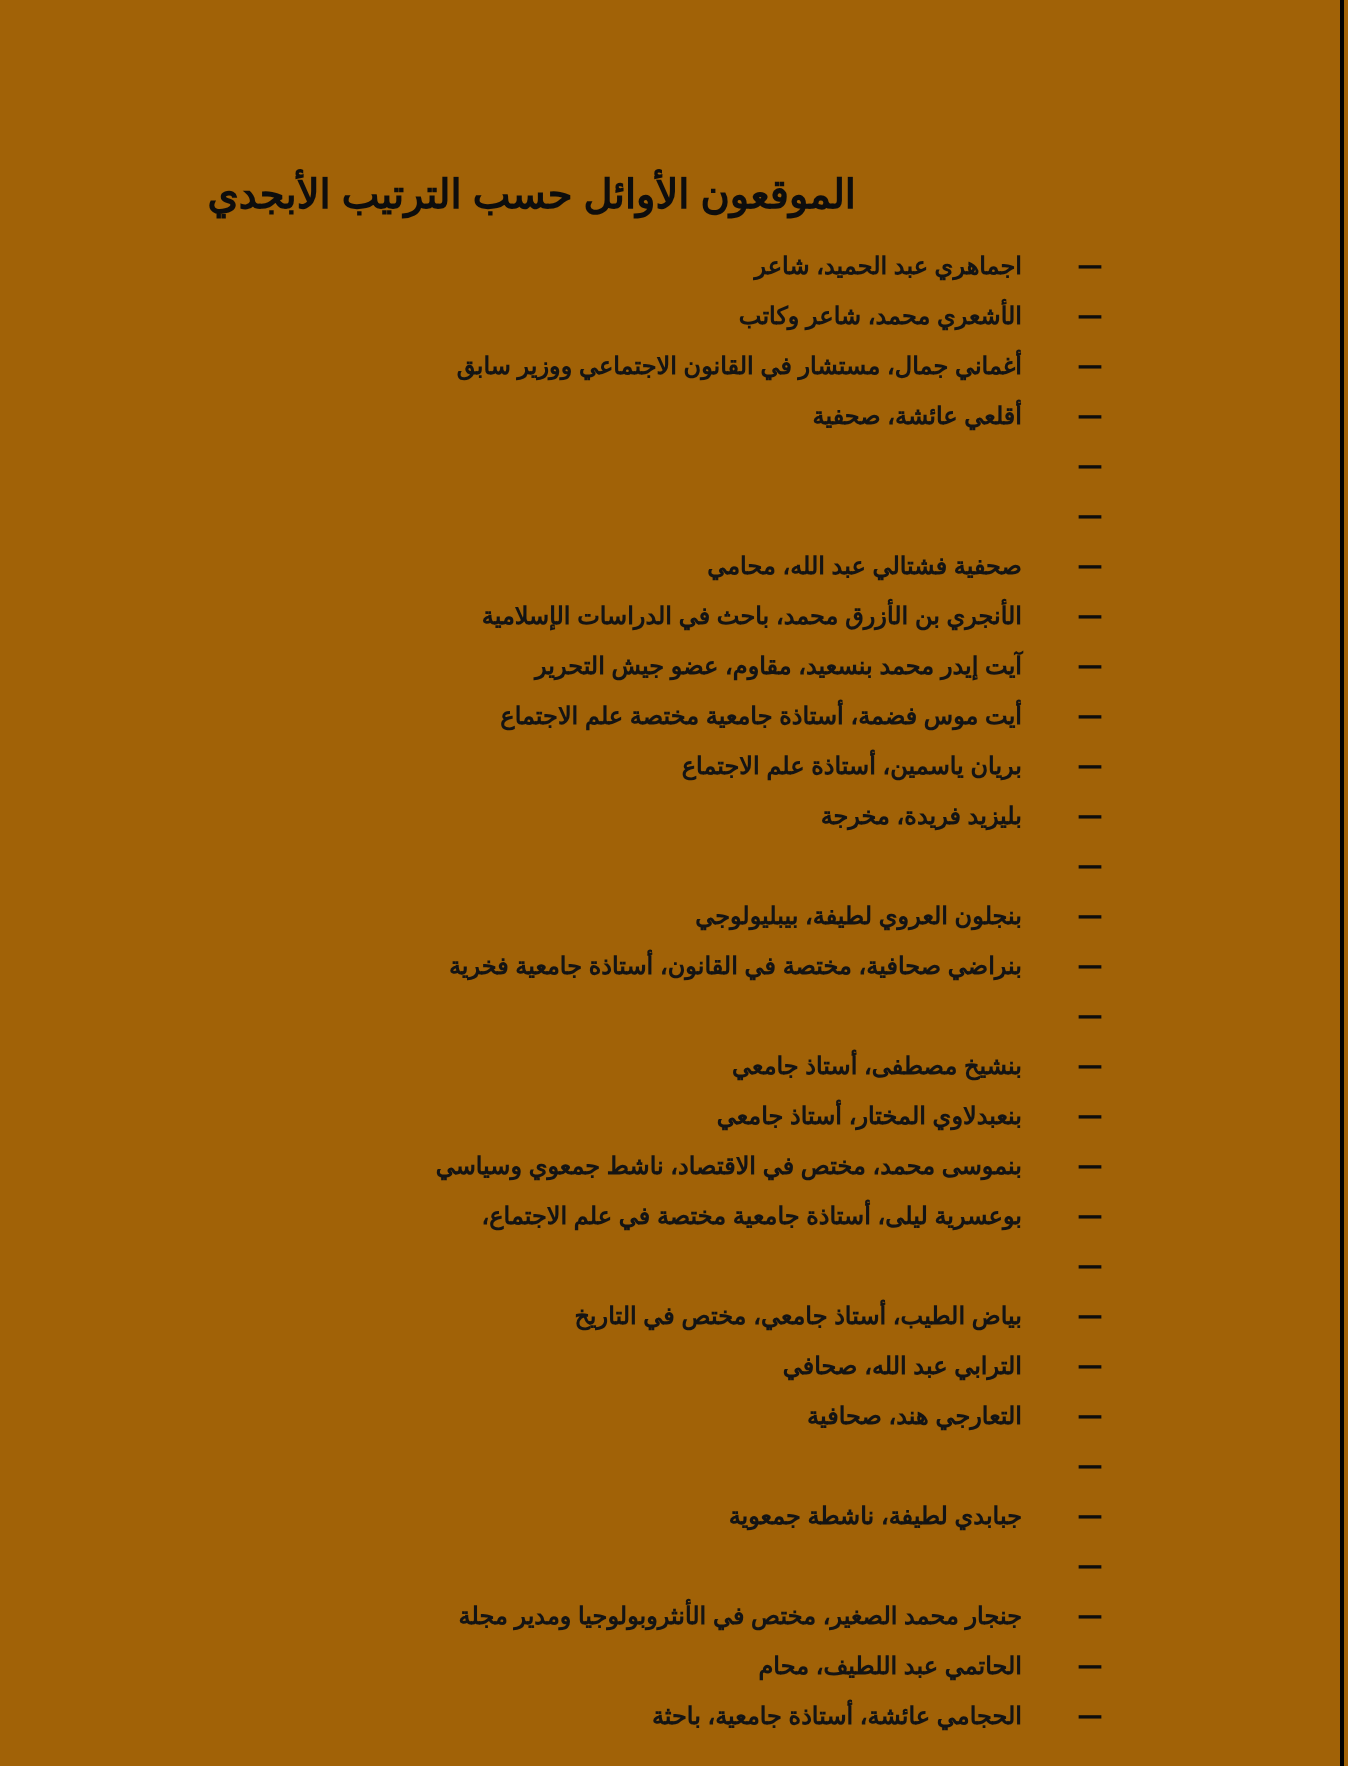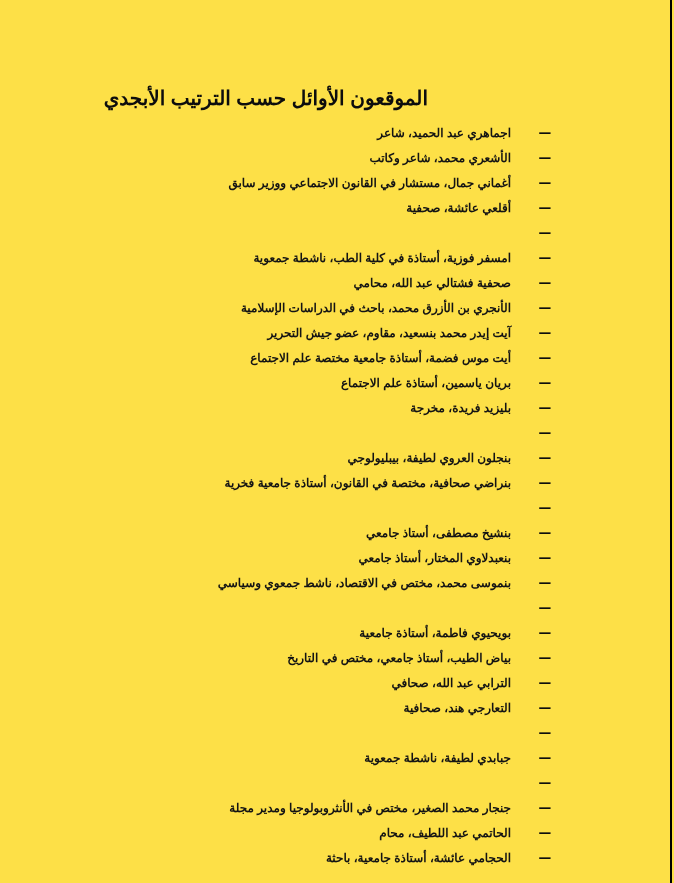--- a/index.html
+++ b/index.html
@@ -4,21 +4,21 @@
 <style>
   html, body {
     margin: 0;
     padding: 0;
     background: #ffffff;
   }
   .page {
     position: relative;
     width: 674px;
     height: 883px;
-    background: #fde047;
+    background: #a16207;
     overflow: hidden;
     font-family: "Liberation Sans", sans-serif;
     color: #121212;
   }
   
   .scan-line {
     position: absolute;
     top: 0;
     right: 2px;
     width: 2px;
@@ -95,21 +95,20 @@
     <span class="dash">–</span>
     <span class="sig-text">أقلعي عائشة، صحفية</span>
   </div>
 
   <div class="row">
     <span class="dash">–</span>
   </div>
 
   <div class="row">
     <span class="dash">–</span>
-    <span class="sig-text">امسفر فوزية، أستاذة في كلية الطب، ناشطة جمعوية</span>
   </div>
 
   <div class="row">
     <span class="dash">–</span>
     <span class="sig-text">صحفية فشتالي عبد الله، محامي</span>
   </div>
 
   <div class="row">
     <span class="dash">–</span>
     <span class="sig-text">الأنجري بن الأزرق محمد، باحث في الدراسات الإسلامية</span>
@@ -163,25 +162,25 @@
     <span class="sig-text">بنعبدلاوي المختار، أستاذ جامعي</span>
   </div>
 
   <div class="row">
     <span class="dash">–</span>
     <span class="sig-text">بنموسى محمد، مختص في الاقتصاد، ناشط جمعوي وسياسي</span>
   </div>
 
   <div class="row">
     <span class="dash">–</span>
-  </div>
-
-  <div class="row">
-    <span class="dash">–</span>
-    <span class="sig-text">بويحيوي فاطمة، أستاذة جامعية</span>
+    <span class="sig-text">بوعسرية ليلى، أستاذة جامعية مختصة في علم الاجتماع،</span>
+  </div>
+
+  <div class="row">
+    <span class="dash">–</span>
   </div>
 
   <div class="row">
     <span class="dash">–</span>
     <span class="sig-text">بياض الطيب، أستاذ جامعي، مختص في التاريخ</span>
   </div>
 
   <div class="row">
     <span class="dash">–</span>
     <span class="sig-text">الترابي عبد الله، صحافي</span>

